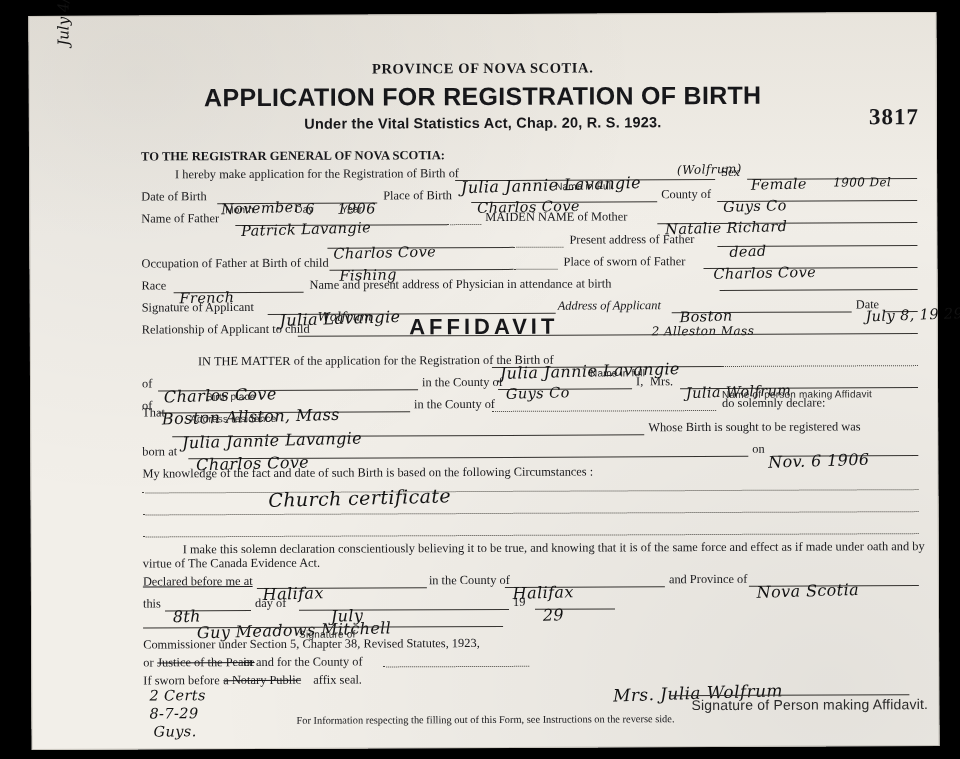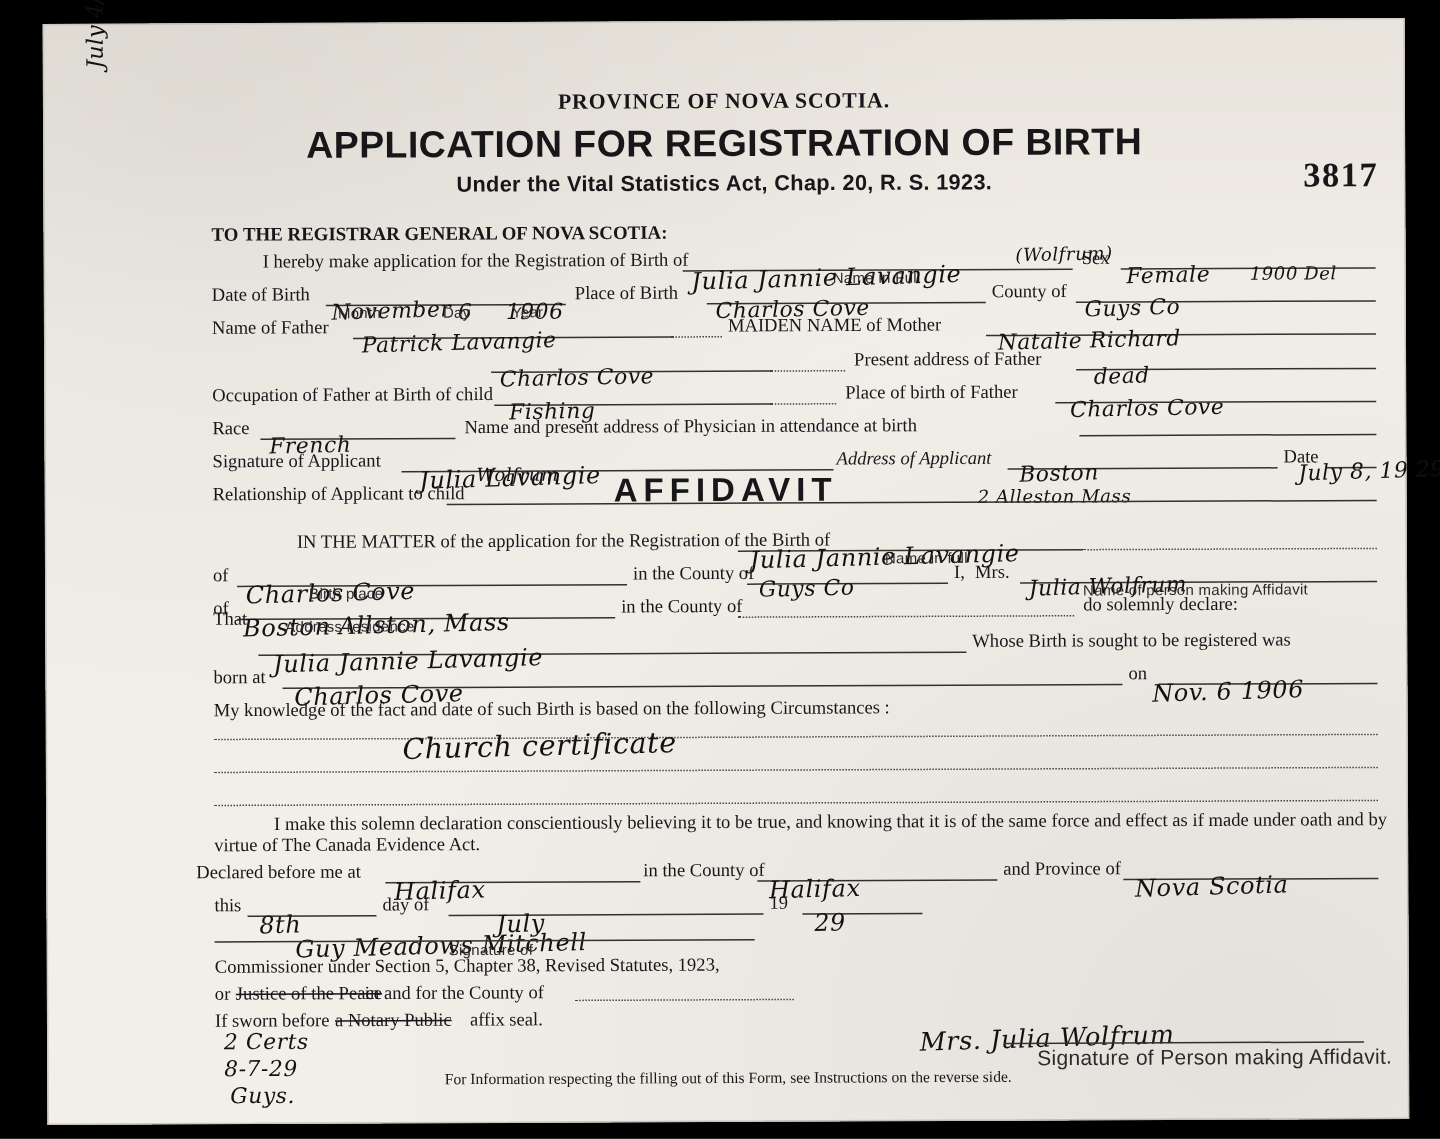--- a/index.html
+++ b/index.html
@@ -220,21 +220,21 @@
 
     <div class="pr line serif" style="left:540px; top:219px;">Present address of Father</div>
     <div class="rule" style="left:688px; top:233px; width:200px;"></div>
     <div class="hw med" style="left:700px; top:231px; transform:rotate(-1.5deg);">dead</div>
 
     <div class="pr line serif" style="left:112px; top:241px;">Occupation of Father at Birth of child</div>
     <div class="rule" style="left:300px; top:255px; width:184px;"></div>
     <div class="hw med" style="left:310px; top:253px; transform:rotate(-1deg);">Fishing</div>
     <div class="dots" style="left:484px; top:255px; width:44px;"></div>
 
-    <div class="pr line serif" style="left:534px; top:241px;">Place of birth of Father</div>
+    <div class="pr line serif" style="left:534px; top:241px;">Place of sworn of Father</div>
     <div class="rule" style="left:674px; top:255px; width:214px;"></div>
     <div class="hw med" style="left:684px; top:253px; transform:rotate(-1deg);">Charlos Cove</div>
 
     <div class="pr line serif" style="left:112px; top:263px;">Race</div>
     <div class="rule" style="left:144px; top:277px; width:130px;"></div>
     <div class="hw med" style="left:150px; top:275px; transform:rotate(-1deg);">French</div>
     <div class="pr line serif" style="left:280px; top:263px;">Name and present address of Physician in attendance at birth</div>
     <div class="rule" style="left:690px; top:277px; width:198px;"></div>
     <div class="hw med" style="left:694px; top:275px;"></div>
 
@@ -299,21 +299,21 @@
 
     <div class="pr line serif" style="left:112px; top:451px;">My knowledge of the fact and date of such Birth is based on the following Circumstances :</div>
     <div class="dots" style="left:112px; top:477px; width:776px;"></div>
     <div class="dots" style="left:112px; top:499px; width:776px;"></div>
     <div class="dots" style="left:112px; top:521px; width:776px;"></div>
     <div class="hw big" style="left:238px; top:474px; font-size:19px; transform:rotate(-1.2deg);">Church certificate</div>
 
     <div class="pr line serif" style="left:152px; top:527px;">I make this solemn declaration conscientiously believing it to be true, and knowing that it is of the same force and effect as if  made under oath and by</div>
     <div class="pr line serif" style="left:112px; top:541px;">virtue of The Canada Evidence Act.</div>
 
-    <div class="pr line serif" style="left:100px; top:559px;">Declared before me at</div>
+    <div class="pr line serif" style="left:112px; top:559px;text-decoration:underline;">Declared before me at</div>
     <div class="rule" style="left:226px; top:573px; width:170px;"></div>
     <div class="hw big" style="left:232px; top:570px; transform:rotate(-1.4deg);">Halifax</div>
     <div class="pr line serif" style="left:398px; top:559px;">in the County of</div>
     <div class="rule" style="left:474px; top:573px; width:160px;"></div>
     <div class="hw big" style="left:482px; top:570px; transform:rotate(-1.3deg);">Halifax</div>
     <div class="pr line serif" style="left:638px; top:559px;">and Province of</div>
     <div class="rule" style="left:718px; top:573px; width:170px;"></div>
     <div class="hw big" style="left:726px; top:570px; transform:rotate(-1.4deg);">Nova Scotia</div>
 
     <div class="pr line serif" style="left:112px; top:581px;">this</div>

